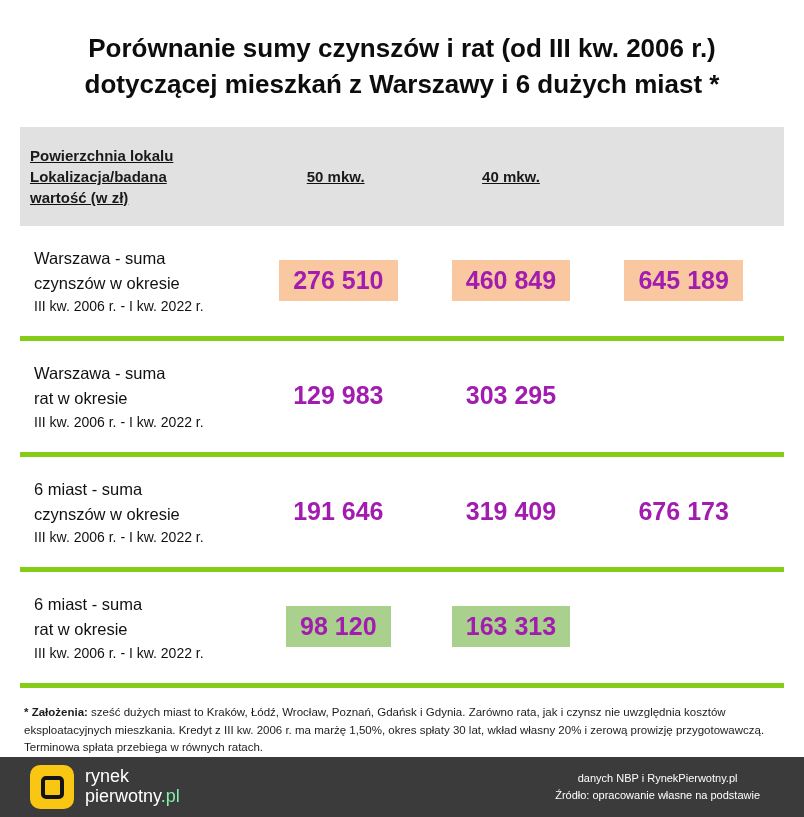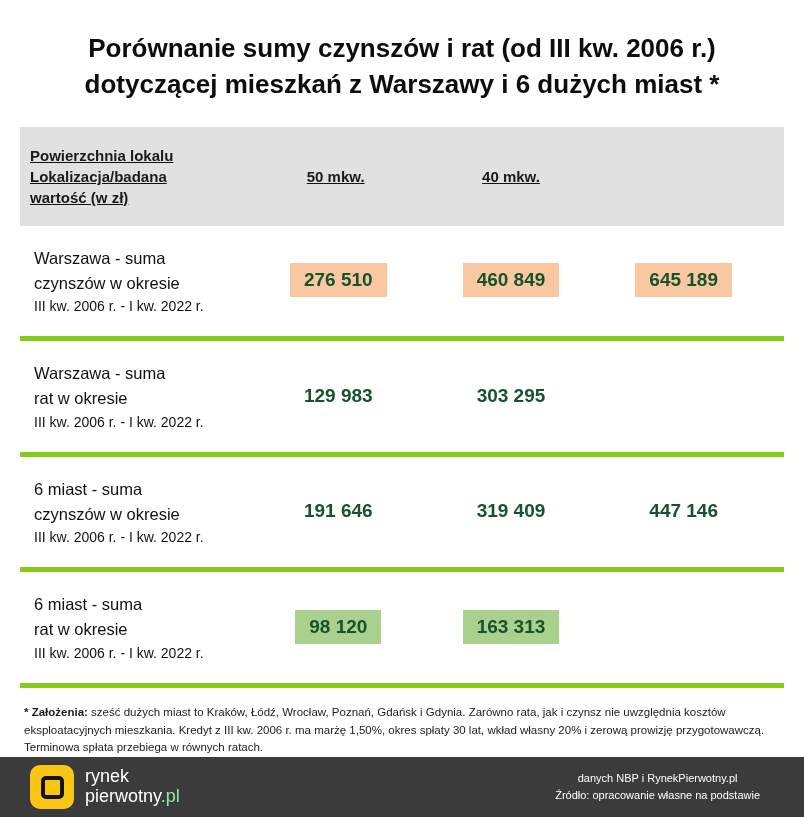--- a/index.html
+++ b/index.html
@@ -55,24 +55,24 @@
     color:#111;
   }
   .row-period{
     font-size:14px;
     margin-top:3px;
     color:#111;
   }
   .vcell{text-align:center;}
   .value{
     display:inline-block;
-    font-size:19px;
+    font-size:25px;
     font-weight:600;
     padding:6px 14px;
-    color:#14532d;
+    color:#a21caf;
     white-space:nowrap;
   }
   .hl-orange{background:#f9c8a0;}
   .hl-green{background:#a9d18d;}
 
   
   .footnote{
     margin:16px 24px 0;
     font-size:11.5px;
     line-height:1.55;
@@ -160,21 +160,21 @@
     </div>
 
     <div class="grid trow">
       <div>
         <div class="row-label">6 miast - suma</div>
         <div class="row-label">czynszów w okresie</div>
         <div class="row-period">III kw. 2006 r. - I kw. 2022 r.</div>
       </div>
       <div class="vcell"><span class="value">191 646</span></div>
       <div class="vcell"><span class="value">319 409</span></div>
-      <div class="vcell"><span class="value">447 146</span></div>
+      <div class="vcell"><span class="value">676 173</span></div>
     </div>
 
     <div class="grid trow">
       <div>
         <div class="row-label">6 miast - suma</div>
         <div class="row-label">rat w okresie</div>
         <div class="row-period">III kw. 2006 r. - I kw. 2022 r.</div>
       </div>
       <div class="vcell"><span class="value hl-green">98 120</span></div>
       <div class="vcell"><span class="value hl-green">163 313</span></div>

